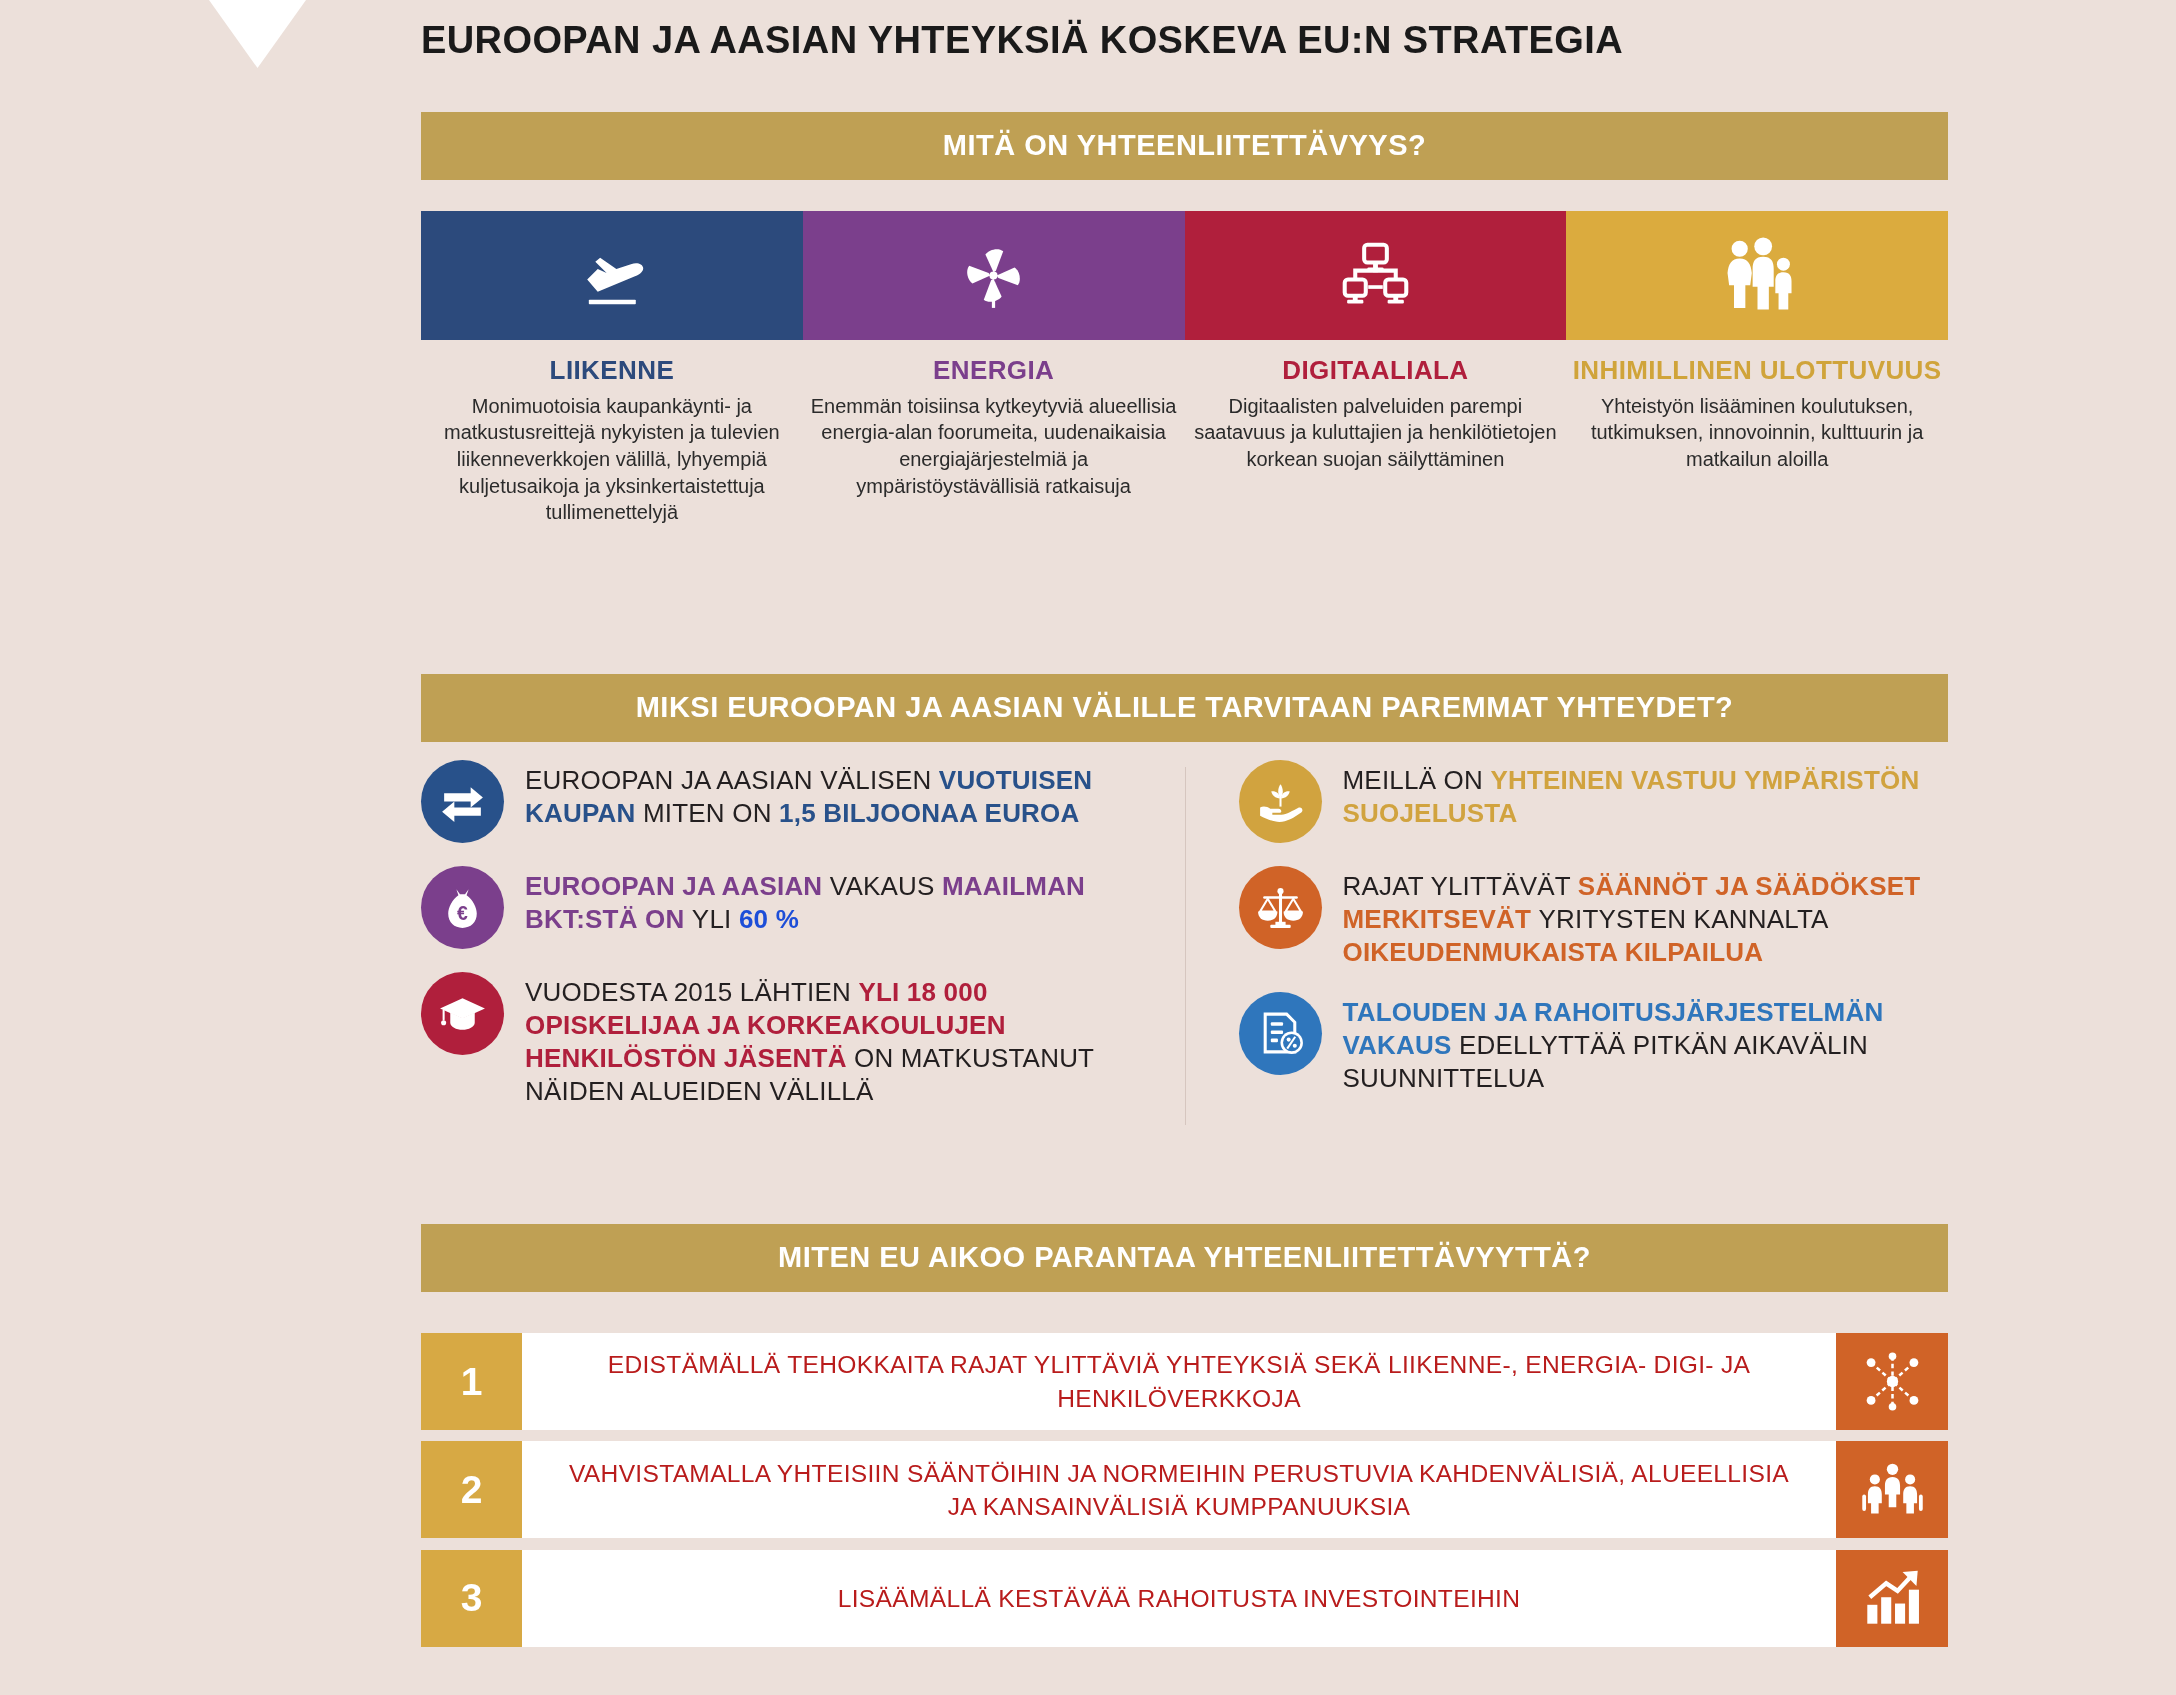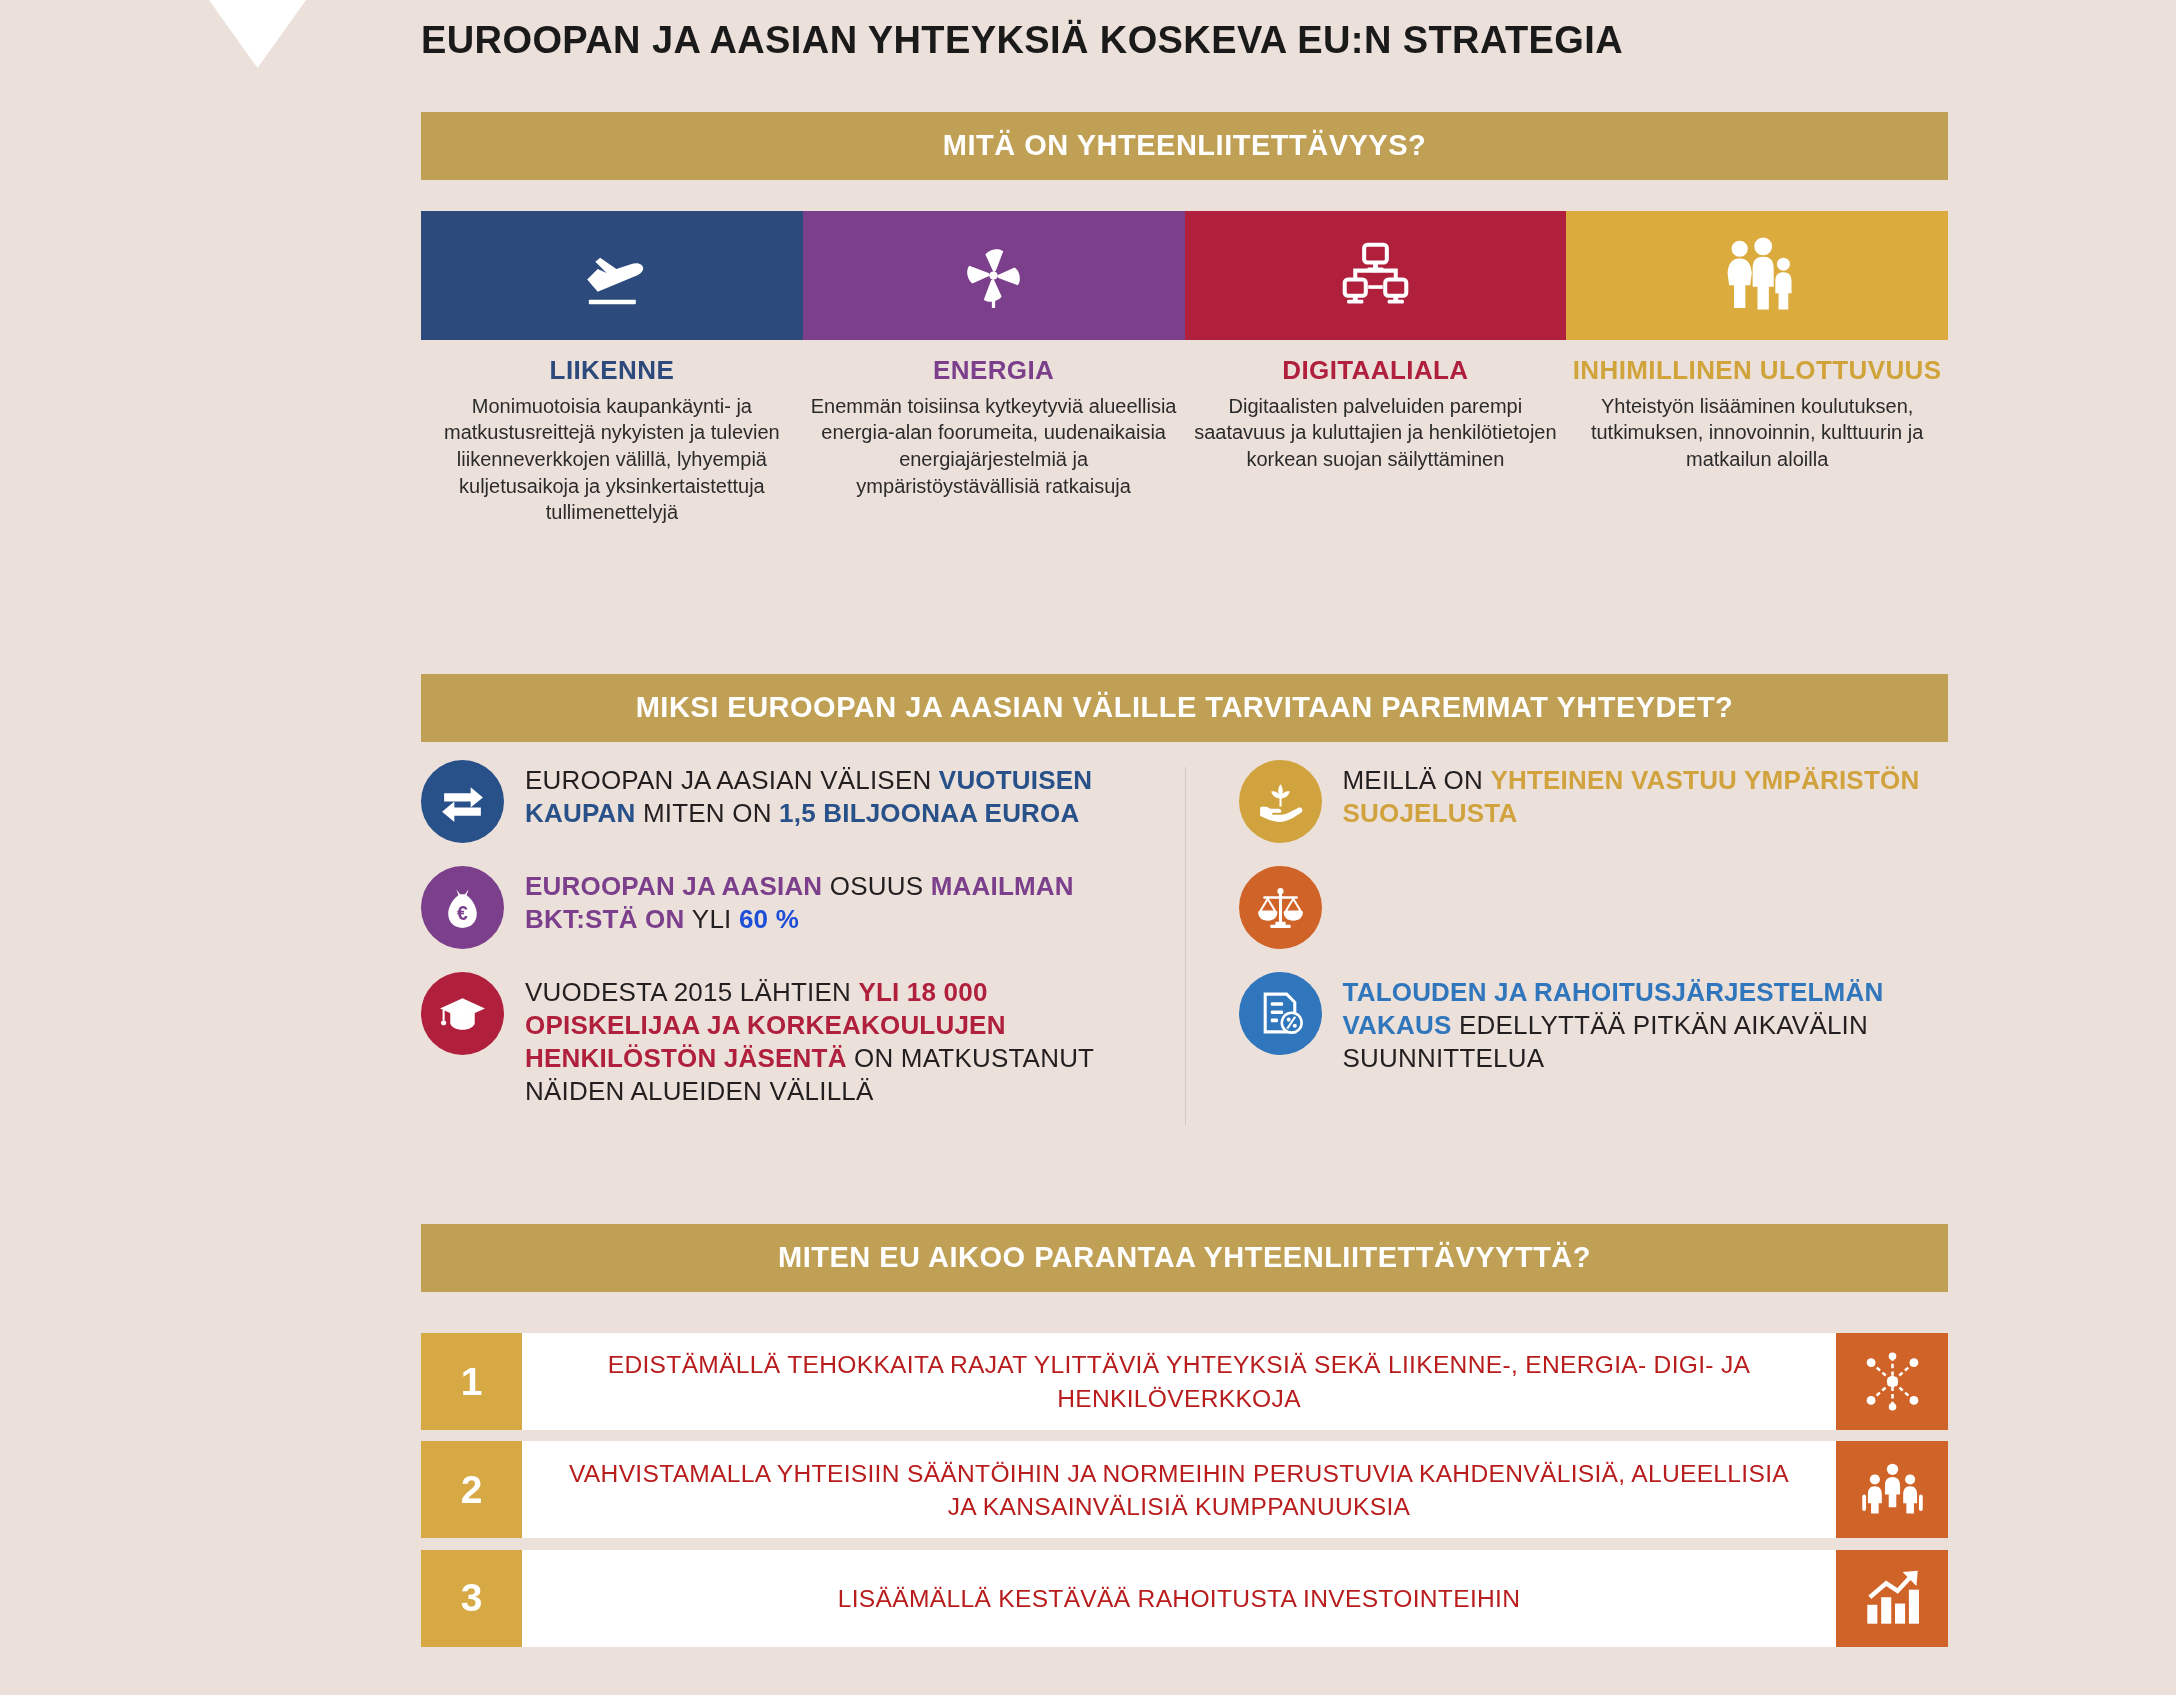--- a/index.html
+++ b/index.html
@@ -263,21 +263,21 @@
           </div>
           <div class="bullet">
             <div class="circ" style="background:#7b3f8c">
               <span>
                 <svg width="51" height="51" viewBox="0 0 100 100" fill="#fff">
                   <path d="M38 14 L45 24 L55 24 L62 14 L58 26 C70 34 78 50 78 62 C78 80 66 90 50 90 C34 90 22 80 22 62 C22 50 30 34 42 26 Z"></path>
                   <text x="50" y="74" font-family="Liberation Sans, sans-serif" font-size="38" font-weight="bold" text-anchor="middle" fill="#7b3f8c">€</text>
                 </svg>
               </span>
             </div>
-            <div class="btext"><span style="color:#7b3f8c;font-weight:bold">EUROOPAN JA AASIAN </span><span style="color:#231f20;font-weight:normal">OSUUS </span><span style="color:#7b3f8c;font-weight:bold">MAAILMAN BKT:STÄ ON </span><span style="color:#231f20;font-weight:normal">YLI </span><span style="color:#1d4ed8;font-weight:bold">60 %</span></div>
+            <div class="btext"><span style="color:#7b3f8c;font-weight:bold">EUROOPAN JA AASIAN </span><span style="color:#231f20;font-weight:normal">VAKAUS </span><span style="color:#7b3f8c;font-weight:bold">MAAILMAN BKT:STÄ ON </span><span style="color:#231f20;font-weight:normal">YLI </span><span style="color:#1d4ed8;font-weight:bold">60 %</span></div>
           </div>
           <div class="bullet">
             <div class="circ" style="background:#b01f3c">
               <span>
                 <svg width="51" height="51" viewBox="0 0 100 100" fill="#fff">
                   <path d="M50 20 L94 40 L50 60 L6 40 Z"></path>
                   <path d="M26 48 L26 68 C26 76 38 82 50 82 C62 82 74 76 74 68 L74 48 L50 59 Z"></path>
                   <rect x="11" y="42" width="4" height="22" rx="2"></rect>
                   <circle cx="13" cy="68" r="5"></circle>
                 </svg>
@@ -310,20 +310,21 @@
                   <rect x="16" y="28" width="68" height="5" rx="2.5"></rect>
                   <path d="M6 58 C6 70 14 76 25 76 C36 76 44 70 44 58 Z"></path>
                   <path d="M56 58 C56 70 64 76 75 76 C86 76 94 70 94 58 Z"></path>
                   <path d="M25 33 L10 58 L40 58 Z" fill="none" stroke="#fff" stroke-width="4"></path>
                   <path d="M75 33 L60 58 L90 58 Z" fill="none" stroke="#fff" stroke-width="4"></path>
                   <rect x="30" y="84" width="40" height="6" rx="2"></rect>
                   <rect x="40" y="78" width="20" height="8"></rect>
                 </svg>
               </span>
             </div>
+            <div class="btext"><span style="color:#231f20;font-weight:normal">RAJAT YLITTÄVÄT </span><span style="color:#d06327;font-weight:bold">SÄÄNNÖT JA SÄÄDÖKSET MERKITSEVÄT </span><span style="color:#231f20;font-weight:normal">YRITYSTEN KANNALTA </span><span style="color:#d06327;font-weight:bold">OIKEUDENMUKAISTA KILPAILUA</span></div>
           </div>
           <div class="bullet">
             <div class="circ" style="background:#2f76bc">
               <span>
                 <svg width="51" height="51" viewBox="0 0 100 100" fill="#fff">
                   <path d="M20 12 H62 L78 28 V86 H20 Z" fill="none" stroke="#fff" stroke-width="6"></path>
                   <rect x="31" y="28" width="24" height="7" rx="2"></rect>
                   <rect x="31" y="44" width="24" height="7" rx="2"></rect>
                   <rect x="31" y="60" width="14" height="7" rx="2"></rect>
                   <circle cx="72" cy="68" r="22" fill="#fff"></circle>

